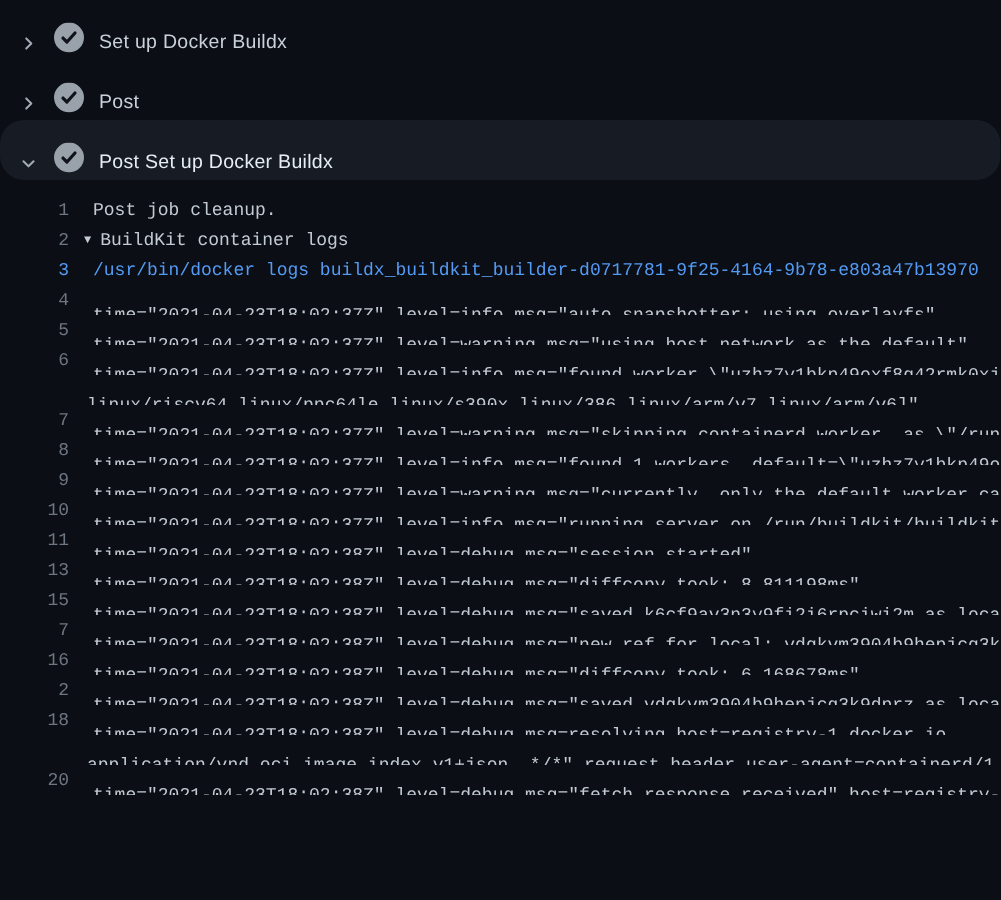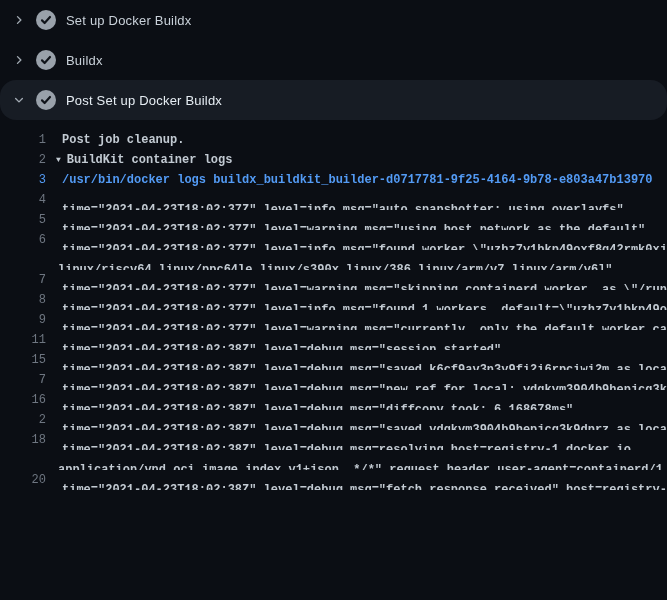--- a/index.html
+++ b/index.html
@@ -4,44 +4,44 @@
 <style>
   html,body{margin:0;padding:0;}
   body{
     width:667px;height:600px;overflow:hidden;
     background:#0b0e14;
     font-family:"Liberation Sans",sans-serif;
   }
   .app{width:667px;height:600px;overflow:hidden;position:relative;}
   .sections{padding:0;}
   .section-row{
-    height:40px;display:flex;align-items:center;
+    height:40px;display:flex;align-items:flex-end;
     padding:5px 12px;box-sizing:border-box;cursor:pointer;
   }
   .section-row.expanded{background:#171c24;border-radius:16px;}
   .chev{flex:0 0 14px;display:flex;align-items:center;justify-content:center;margin-right:10px;}
   .check{flex:0 0 20px;display:flex;align-items:center;margin-right:10px;}
   .title{font-size:13px;color:#c9d1d9;letter-spacing:.2px;}
   .expanded .title{color:#e6edf3;}
   .log{
     padding-top:10px;
     font-family:"Liberation Mono","DejaVu Sans Mono",monospace;
     font-size:12px;line-height:20px;
   }
   .log-row{display:flex;height:20px;}
   .num{
     flex:0 0 46px;text-align:right;color:#6e7681;
     cursor:pointer;user-select:none;
   }
   .num.cmd-num{color:#539bf5;}
   .text{
     white-space:pre;overflow:hidden;padding-left:16px;
-    color:#c2cad2;flex:1 1 auto;font-weight:bold;
+    color:#c2cad2;flex:1 1 auto;
   }
-  .text.command{color:#539bf5;font-weight:700;}
+  .text.command{color:#539bf5;font-weight:400;}
   .text.cont{padding-left:12px;}
   .text.group{padding-left:10px;}
   .tri{
     display:inline-block;font-size:8px;margin-right:6px;
     transform:translateY(-1px);color:#c2cad2;
   }
 </style>
 </head>
 <body>
 
@@ -68,21 +68,21 @@
         <svg width="12" height="12" viewBox="0 0 16 16">
             <path d="M6 3.5l4.5 4.5L6 12.5" fill="none" stroke="#a2aab3" stroke-width="1.8" stroke-linecap="round" stroke-linejoin="round"></path>
           </svg>
       </span>
       <span class="check">
         <svg width="20" height="20" viewBox="0 0 16 16">
             <circle cx="8" cy="8" r="8" fill="#99a1aa"></circle>
             <path d="M4.8 8.3l2.1 2.1 4.3-4.8" fill="none" stroke="#10141a" stroke-width="1.7" stroke-linecap="round" stroke-linejoin="round"></path>
           </svg>
       </span>
-      <span class="title">Buildx</span>
+      <span class="title">Post</span>
     </div>
 
 
     <div class="section-row expanded">
       <span class="chev">
         <svg width="12" height="12" viewBox="0 0 16 16">
             <path d="M3.5 6l4.5 4.5L12.5 6" fill="none" stroke="#a2aab3" stroke-width="1.8" stroke-linecap="round" stroke-linejoin="round"></path>
           </svg>
       </span>
       <span class="check">
@@ -131,22 +131,30 @@
       </div>
       <div class="log-row">
         <span class="num">8</span>
         <span class="text log">time="2021-04-23T18:02:37Z" level=info msg="found 1 workers, default=\"uzhz7y1bkp49o</span>
       </div>
       <div class="log-row">
         <span class="num">9</span>
         <span class="text log">time="2021-04-23T18:02:37Z" level=warning msg="currently, only the default worker ca</span>
       </div>
       <div class="log-row">
+        <span class="num">10</span>
+        <span class="text log">time="2021-04-23T18:02:37Z" level=info msg="running server on /run/buildkit/buildkit</span>
+      </div>
+      <div class="log-row">
         <span class="num">11</span>
         <span class="text log">time="2021-04-23T18:02:38Z" level=debug msg="session started"</span>
+      </div>
+      <div class="log-row">
+        <span class="num">13</span>
+        <span class="text log">time="2021-04-23T18:02:38Z" level=debug msg="diffcopy took: 8.811198ms"</span>
       </div>
       <div class="log-row">
         <span class="num">15</span>
         <span class="text log">time="2021-04-23T18:02:38Z" level=debug msg="saved k6cf9av3n3y9fi2i6rpciwi2m as loca</span>
       </div>
       <div class="log-row">
         <span class="num">7</span>
         <span class="text log">time="2021-04-23T18:02:38Z" level=debug msg="new ref for local: vdqkvm3904b9hepjcq3k</span>
       </div>
       <div class="log-row">

